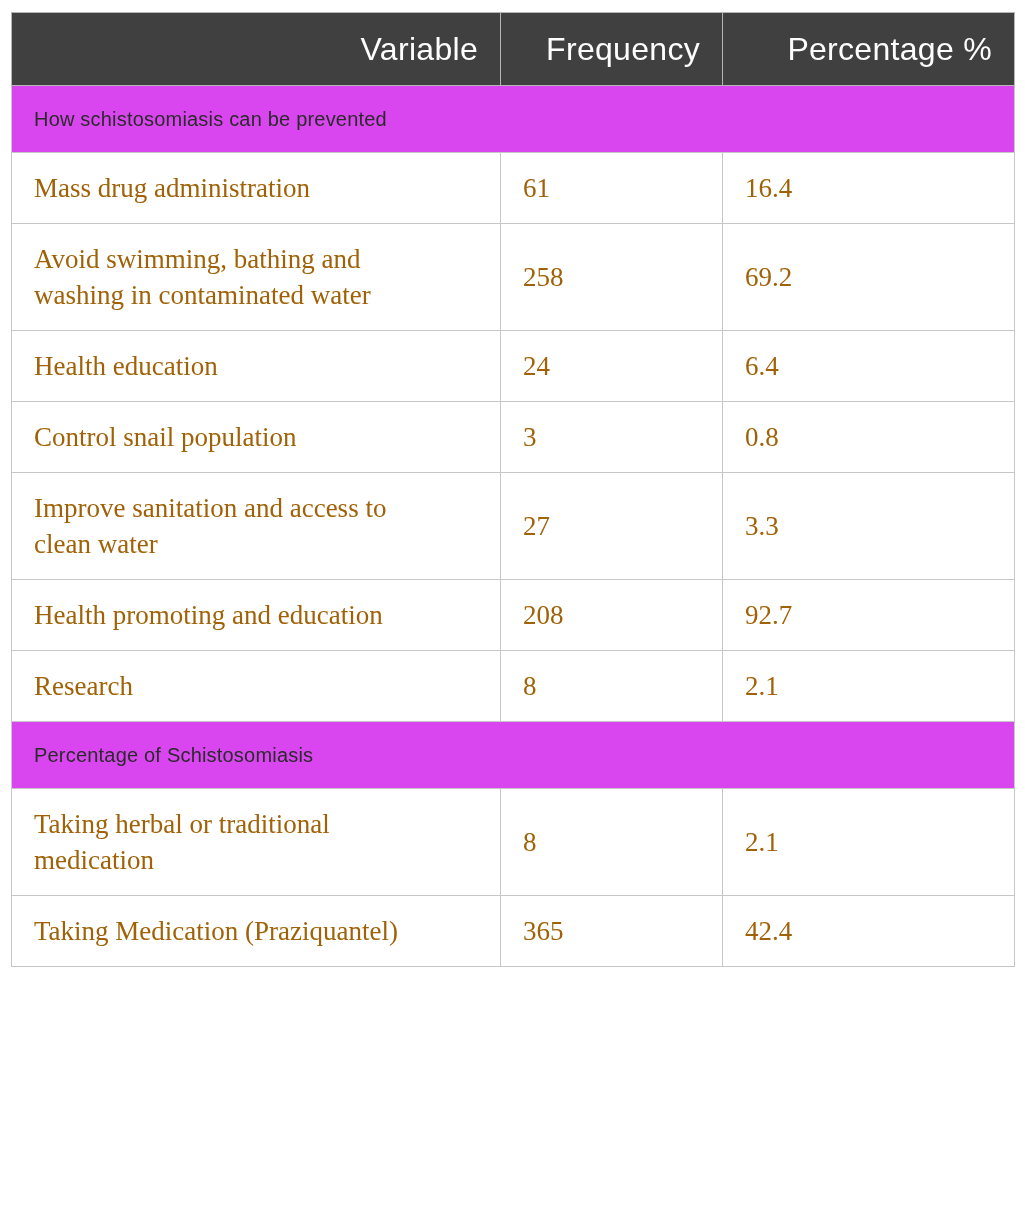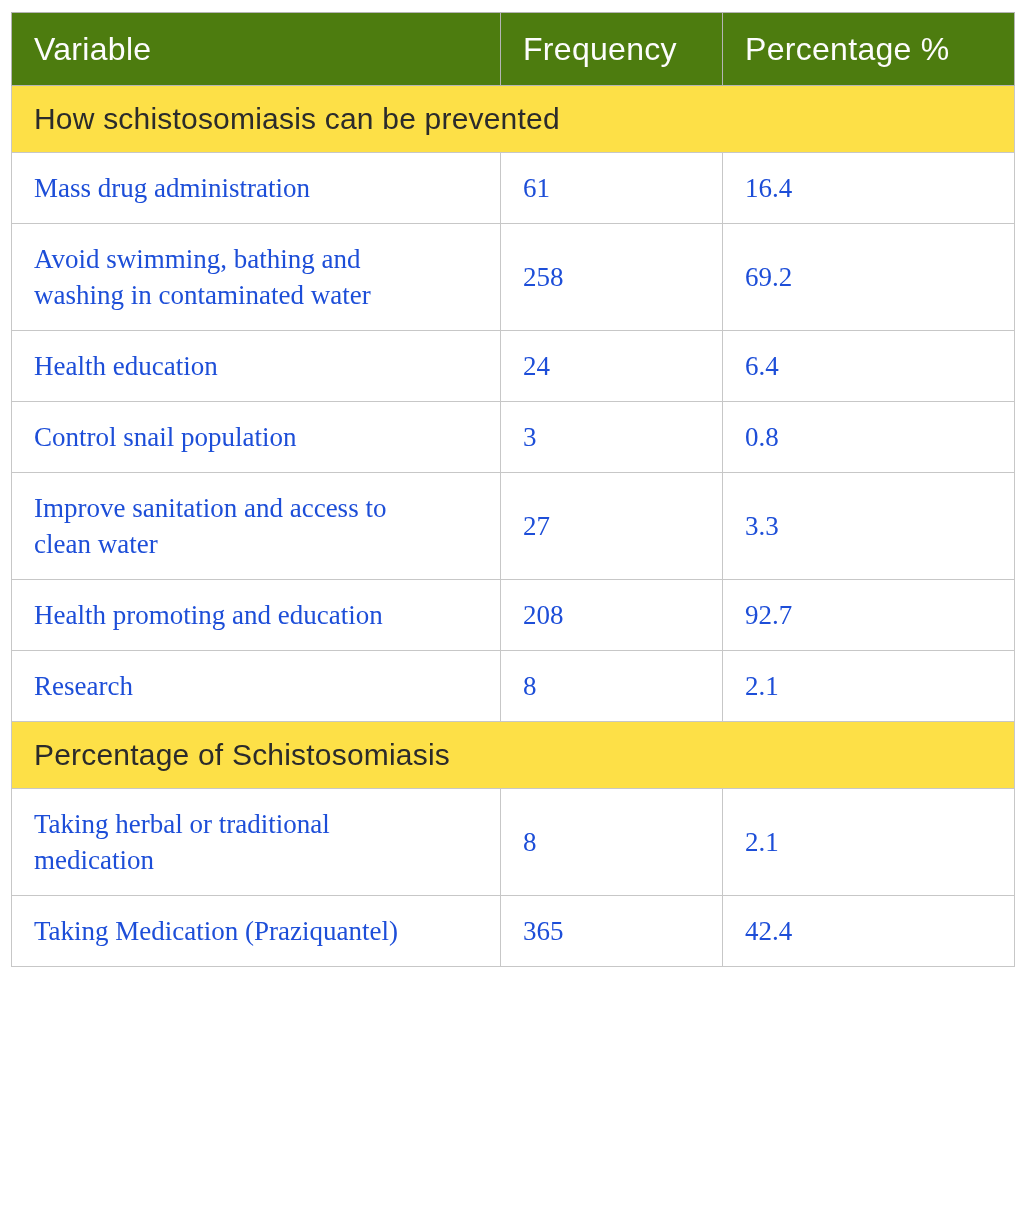--- a/index.html
+++ b/index.html
@@ -21,54 +21,54 @@
     border-collapse: collapse;
     table-layout: fixed;
     border: 1px solid #c7c7c7;
   }
   table.stats col.c1 { width: 489px; }
   table.stats col.c2 { width: 222px; }
   table.stats col.c3 { width: 292px; }
 
   
   table.stats th {
-    background: #4d7c0f;
+    background: #404040;
     color: #fdfdfd;
     font-family: "Liberation Sans", sans-serif;
     font-size: 32px;
     font-weight: 400;
-    text-align: left;
+    text-align: right;
     vertical-align: middle;
     height: 73px;
     padding: 0 22px;
     border: 1px solid #b5b5b5;
     box-sizing: border-box;
     letter-spacing: 0.3px;
   }
 
   
   tr.section td {
-    background: #fde047;
+    background: #d946ef;
     color: #2b2b2b;
     font-family: "Liberation Sans", sans-serif;
-    font-size: 30px;
+    font-size: 20px;
     font-weight: 400;
     line-height: 44px;
     padding: 11px 22px;
     border: 1px solid #c7c7c7;
     border-left: 1px solid #c7c7c7;
     vertical-align: middle;
     white-space: pre-line;
     letter-spacing: 0.2px;
   }
 
   
   tr.data td {
     background: #ffffff;
-    color: #1d4ed8;
+    color: #a16207;
     font-family: "Liberation Serif", serif;
     font-size: 27px;
     line-height: 36px;
     padding: 17px 22px;
     border: 1px solid #c7c7c7;
     vertical-align: middle;
     box-sizing: border-box;
   }
   tr.data td.cell-var { white-space: pre-line; }
 </style>

